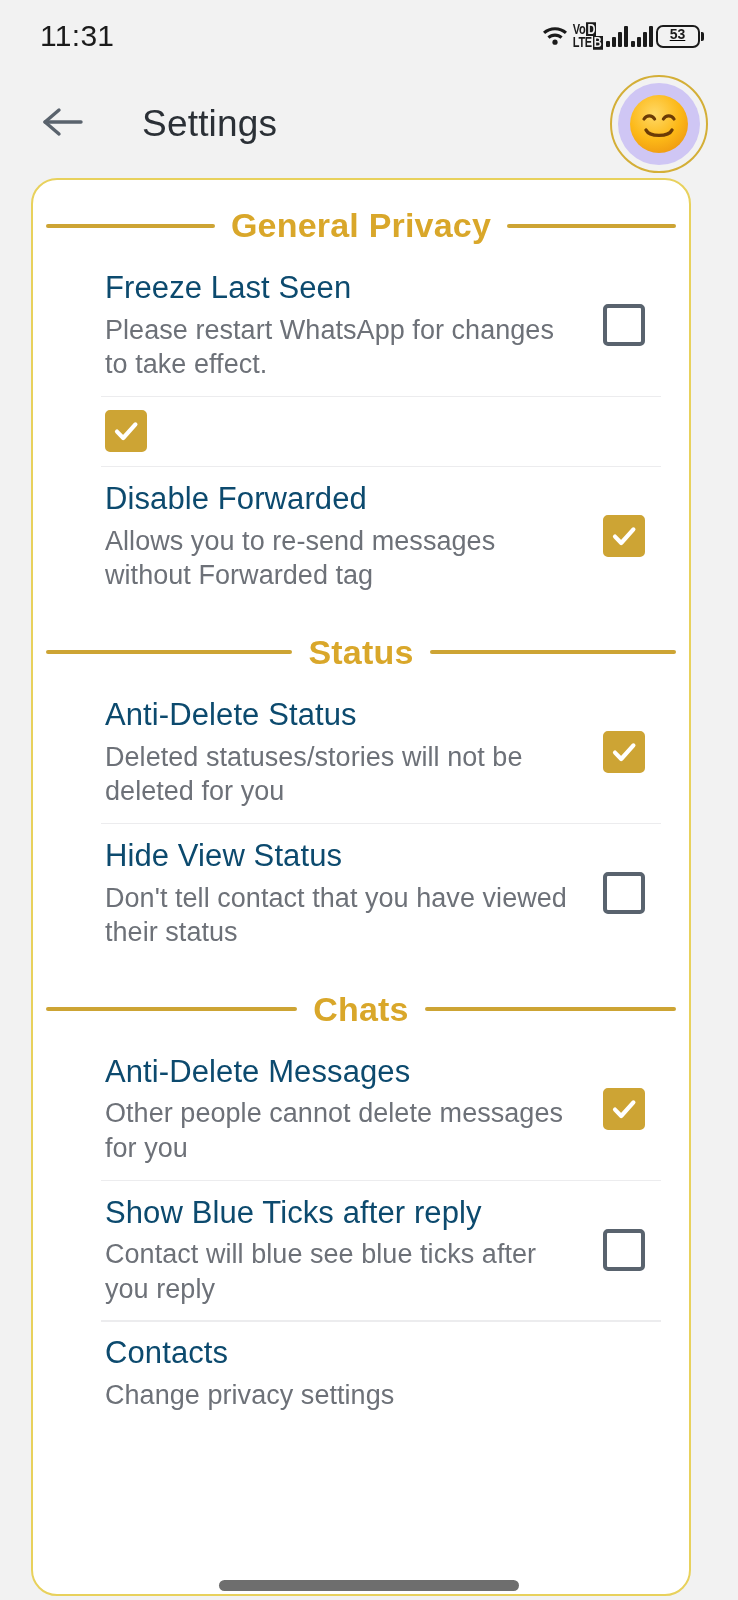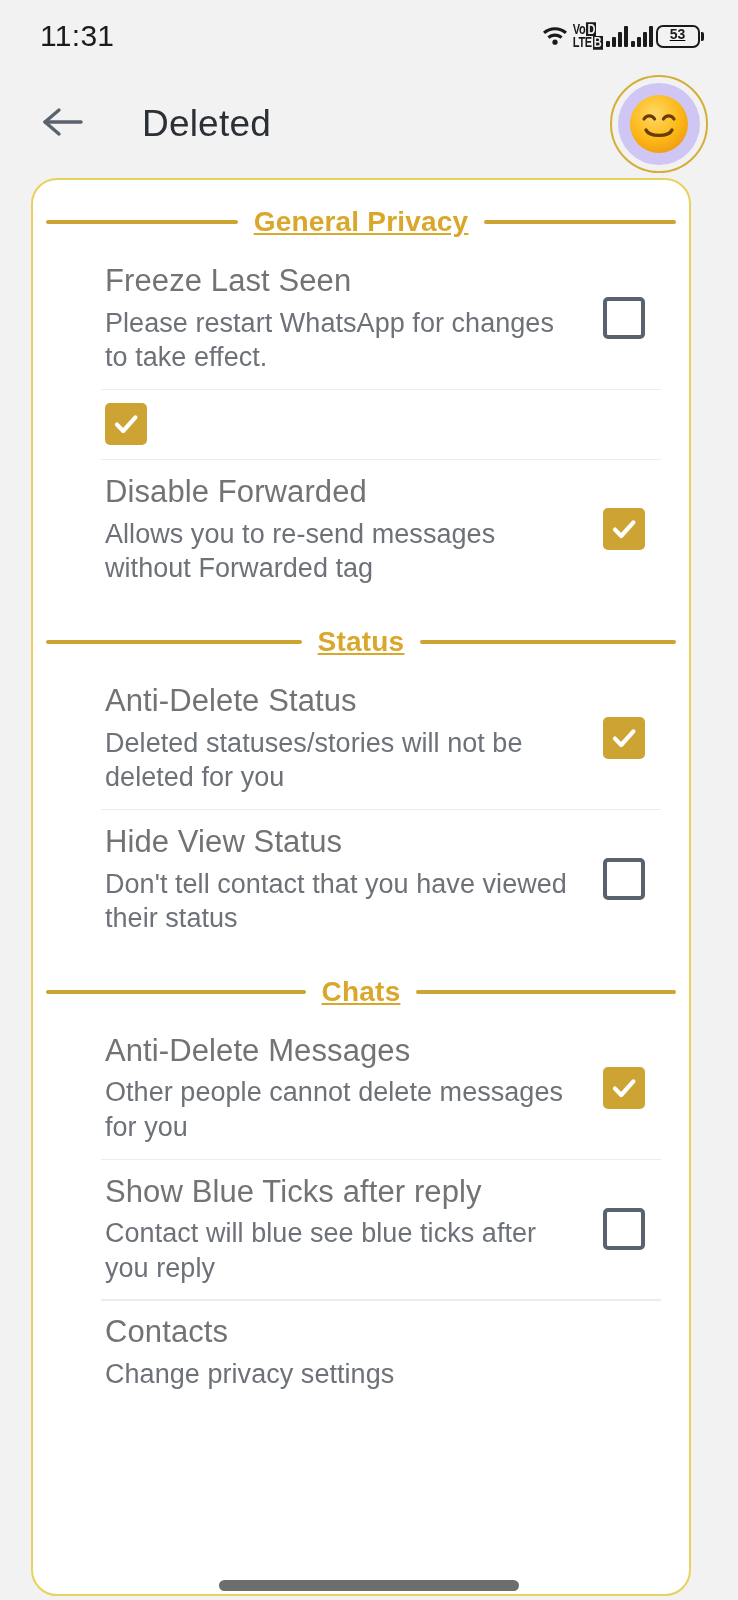--- a/index.html
+++ b/index.html
@@ -159,26 +159,25 @@
     margin-top: 26px;
     margin-bottom: 10px;
   }
   .section-head .rule {
     flex: 1;
     height: 4px;
     background: #cda434;
     border-radius: 2px;
   }
   .section-head .section-label {
-    font-size: 28px;
+    font-size: 34px;
     font-weight: bold;
     color: #d9a72a;
     white-space: nowrap;
     letter-spacing: 0.2px;
-    text-decoration: underline;
   }
 
   
   .rows { padding: 0 0 0 0; }
   .row {
     display: flex;
     align-items: center;
     padding: 14px 30px 14px 72px;
     position: relative;
     cursor: pointer;
@@ -188,21 +187,21 @@
     position: absolute;
     left: 68px;
     right: 28px;
     top: 0;
     height: 1.5px;
     background: #ececee;
   }
   .row-text { flex: 1; padding-right: 20px; }
   .row-title {
     font-size: 31px;
-    color: #737373;
+    color: #0c4a6e;
     line-height: 1.22;
     letter-spacing: 0.1px;
   }
   .row-sub {
     font-size: 27px;
     color: #6d7178;
     line-height: 1.28;
     margin-top: 6px;
     letter-spacing: 0.05px;
   }
@@ -291,21 +290,21 @@
 
 <div class="app-bar">
   <div class="back-btn">
     <span>
       <svg width="46" height="36" viewBox="0 0 46 36">
         <path d="M18 6 L4 18 L18 30" fill="none" stroke="#5a636d" stroke-width="3.4" stroke-linecap="round" stroke-linejoin="round"></path>
         <line x1="4" y1="18" x2="40" y2="18" stroke="#5a636d" stroke-width="3.4" stroke-linecap="round"></line>
       </svg>
     </span>
   </div>
-  <div class="page-title">Deleted</div>
+  <div class="page-title">Settings</div>
   <div class="avatar-wrap">
     <div class="avatar">
       <span>
         <svg width="62" height="62" viewBox="0 0 62 62">
           <defs>
             <radialGradient id="fg" cx="42%" cy="33%" r="72%">
               <stop offset="0%" stop-color="#ffd966"></stop>
               <stop offset="62%" stop-color="#fcb817"></stop>
               <stop offset="100%" stop-color="#ef9a12"></stop>
             </radialGradient>

